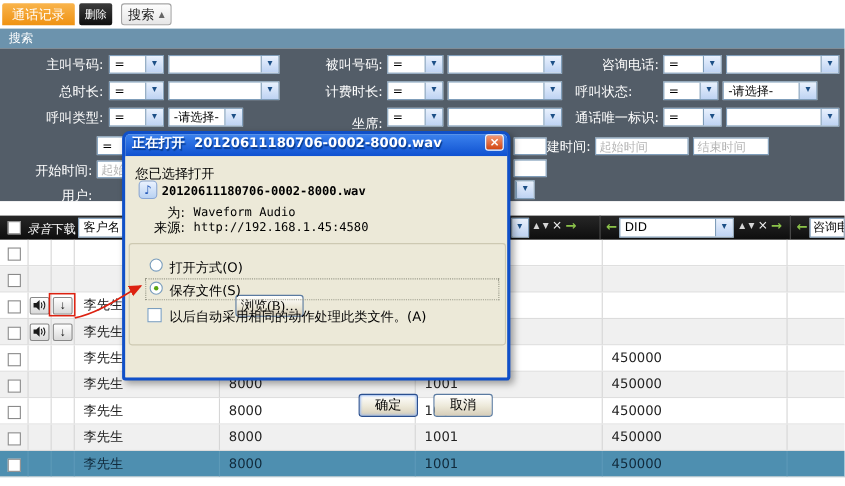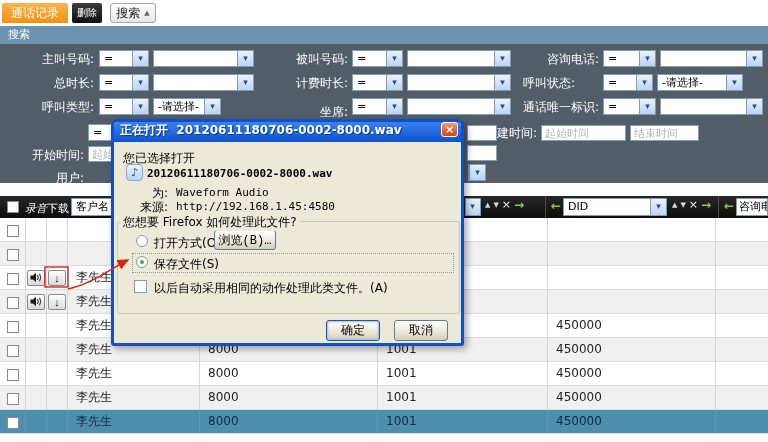--- a/index.html
+++ b/index.html
@@ -90,21 +90,21 @@
   .d-filename { position:absolute; left:33px; top:25px; font-weight:bold; font-size:11px;
     font-family:"DejaVu Sans Mono", monospace; }
   .d-mono { font-family:"DejaVu Sans Mono", monospace; font-size:11px; }
   .radio { position:absolute; width:12px; height:12px; border-radius:50%; border:1px solid #7b9ebd;
     background:radial-gradient(#fff,#dcе8f4); background-color:#fff; cursor:pointer; }
   .radio .dot { position:absolute; left:3px; top:3px; width:4px; height:4px; border-radius:50%; background:#5aa510; }
   .dcb { position:absolute; width:13px; height:13px; background:#fff; border:1px solid #7b9ebd; cursor:pointer; }
   .d-focusrect { position:absolute; left:18px; top:111px; width:322px; height:20px; border:1px dotted #9a9a8a; }
   .xp-btn { position:absolute; height:21px; font-size:12px; color:#000; cursor:pointer;
     background:linear-gradient(#ffffff,#ece8d8 55%,#d6cdb8); border:1px solid #5a7aa0; border-radius:3px;
-    font-family:Liberation Mono, monospace; }
+    font-family:Liberation Serif, serif;margin-top:38px; }
   .d-ok { left:212px; top:178px; width:54px; border:1px solid #2a4f8f; box-shadow:inset 0 0 2px 1px #9ebcf0; }
   .d-cancel { left:280px; top:178px; width:54px; }
   .d-browse { left:100px; top:88px; width:62px; height:20px; }
 
   .overlay-svg { position:absolute; left:0; top:0; z-index:40; pointer-events:none; }
 </style>
 </head>
 <body>
 
 <div class="screen">
@@ -321,21 +321,20 @@
       <div class="abs" style="left:9px;top:8px;">您已选择打开</div>
       <span class="d-fileicon">
           <span>♪</span>
         </span>
       <div class="d-filename">20120611180706-0002-8000.wav</div>
       <span class="abs" style="left:38px;top:43px;">为:</span>
       <span class="abs d-mono" style="left:62px;top:44px;">Waveform Audio</span>
       <span class="abs" style="left:26px;top:57px;">来源:</span>
       <span class="abs d-mono" style="left:62px;top:58px;">http://192.168.1.45:4580</span>
       <div class="d-frame"></div>
-      <div class="d-question">您想要 Firefox 如何处理此文件?</div>
       <span class="radio" style="left:22px;top:93px;"></span>
       <span class="abs" style="left:40px;top:93px;">打开方式(O)</span>
       <button class="xp-btn d-browse">浏览(B)…</button>
       <div class="d-focusrect"></div>
       <span class="radio" style="left:22px;top:114px;">
           <span class="dot"></span>
         </span>
       <span class="abs" style="left:40px;top:114px;text-align:right;">保存文件(S)</span>
       <span class="dcb" style="left:20px;top:138px;"></span>
       <span class="abs" style="left:40px;top:138px;">以后自动采用相同的动作处理此类文件。(A)</span>

